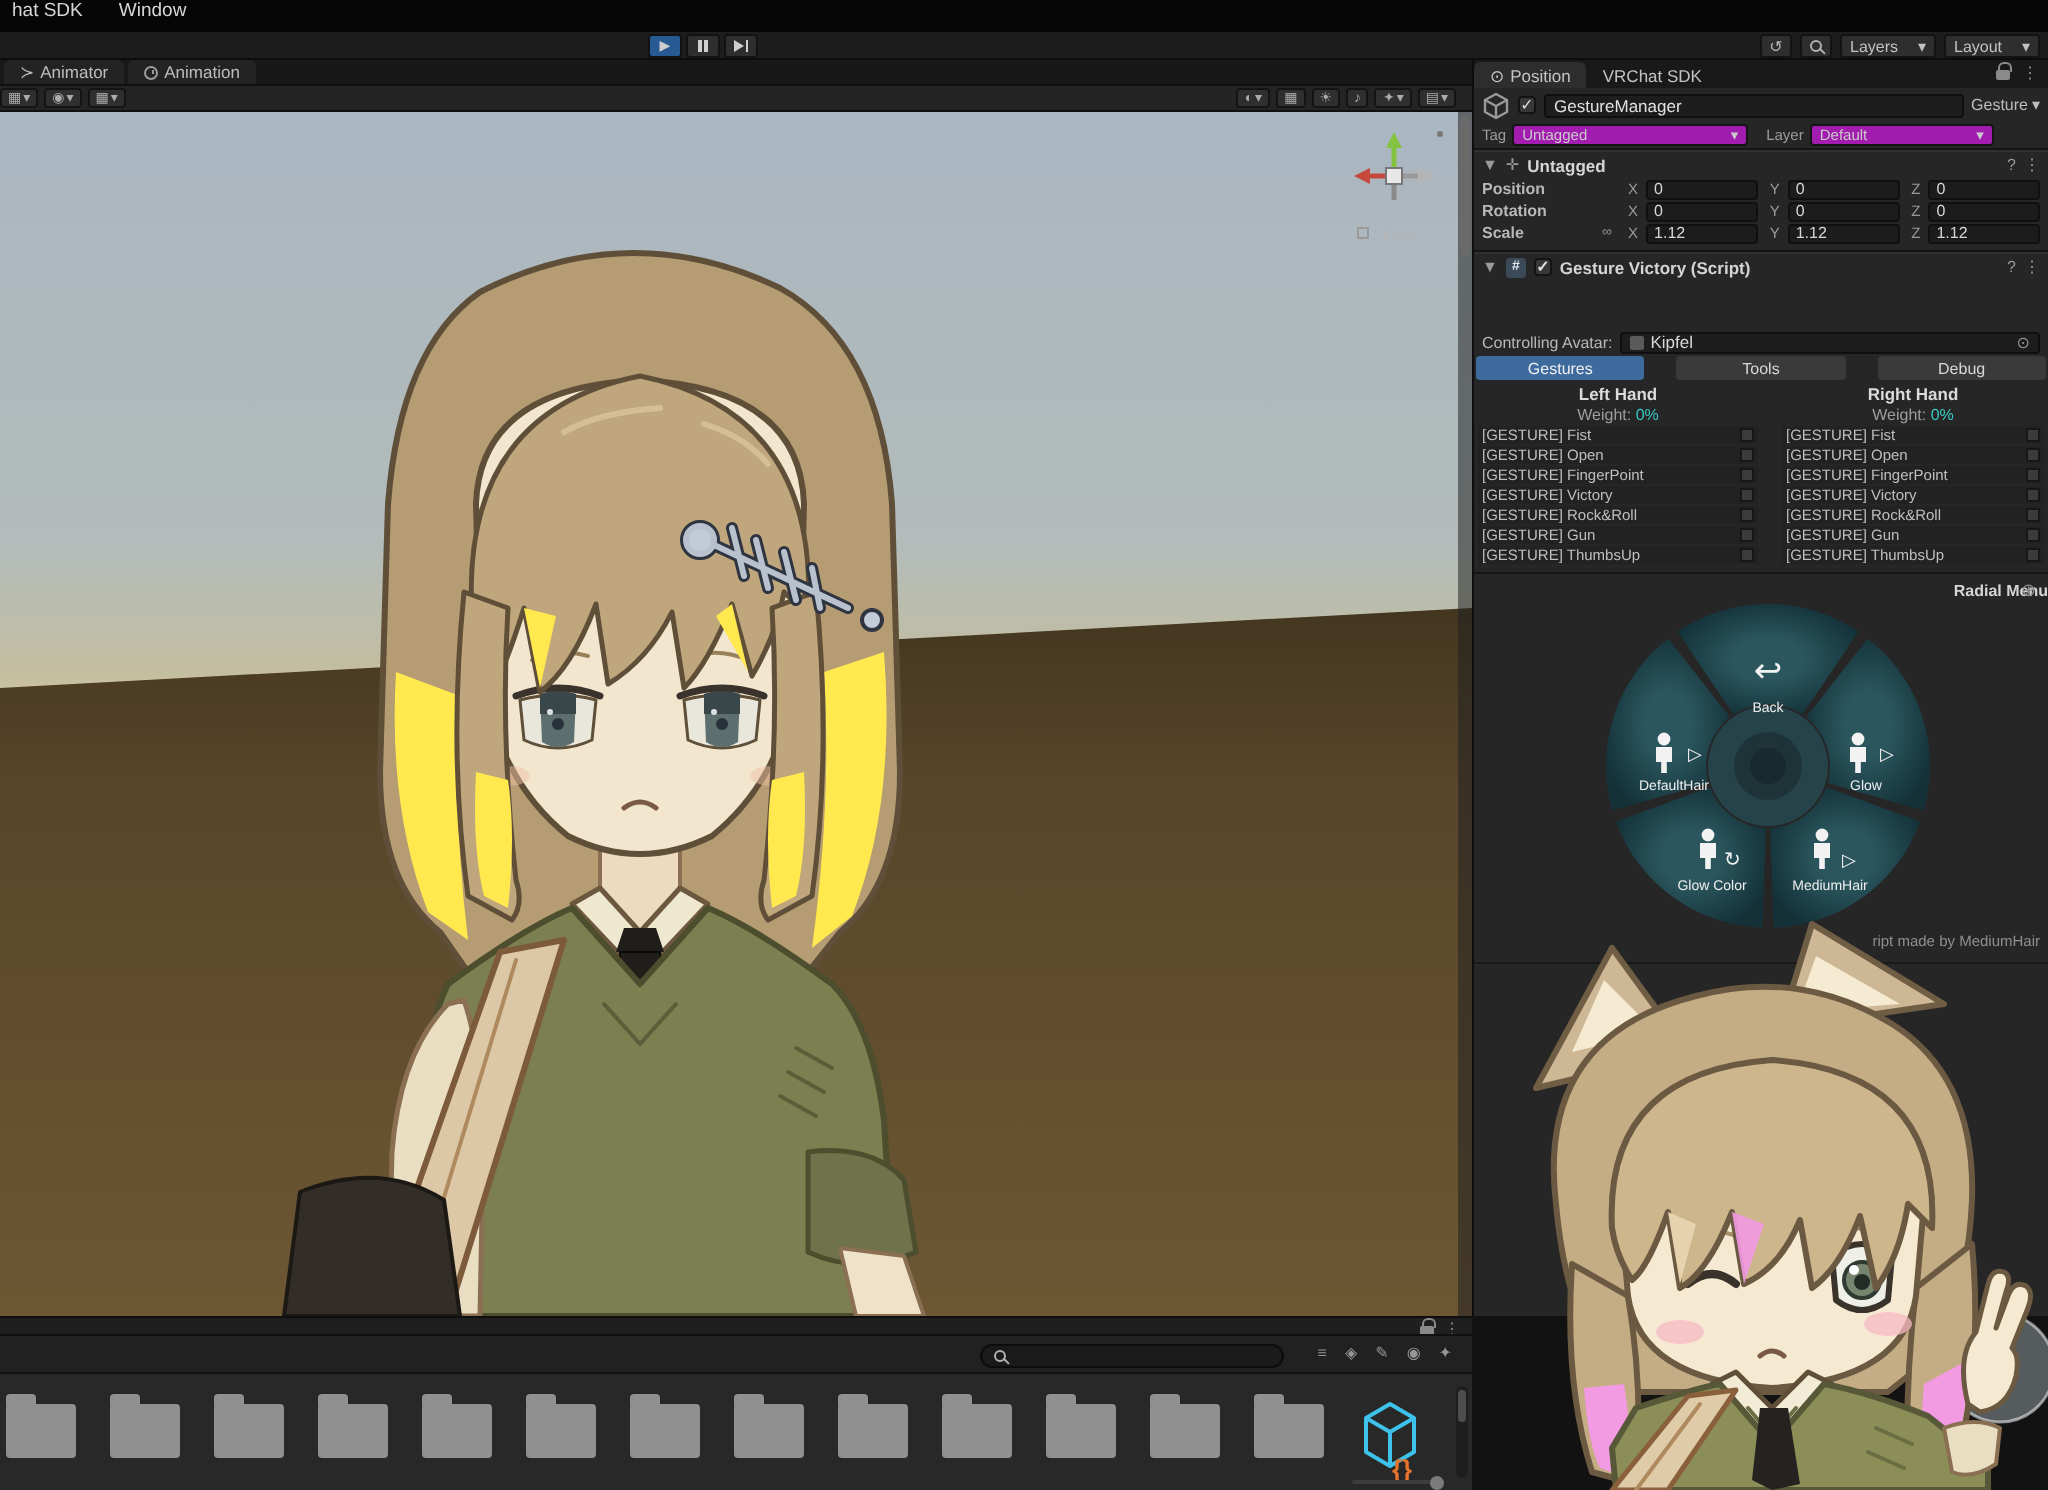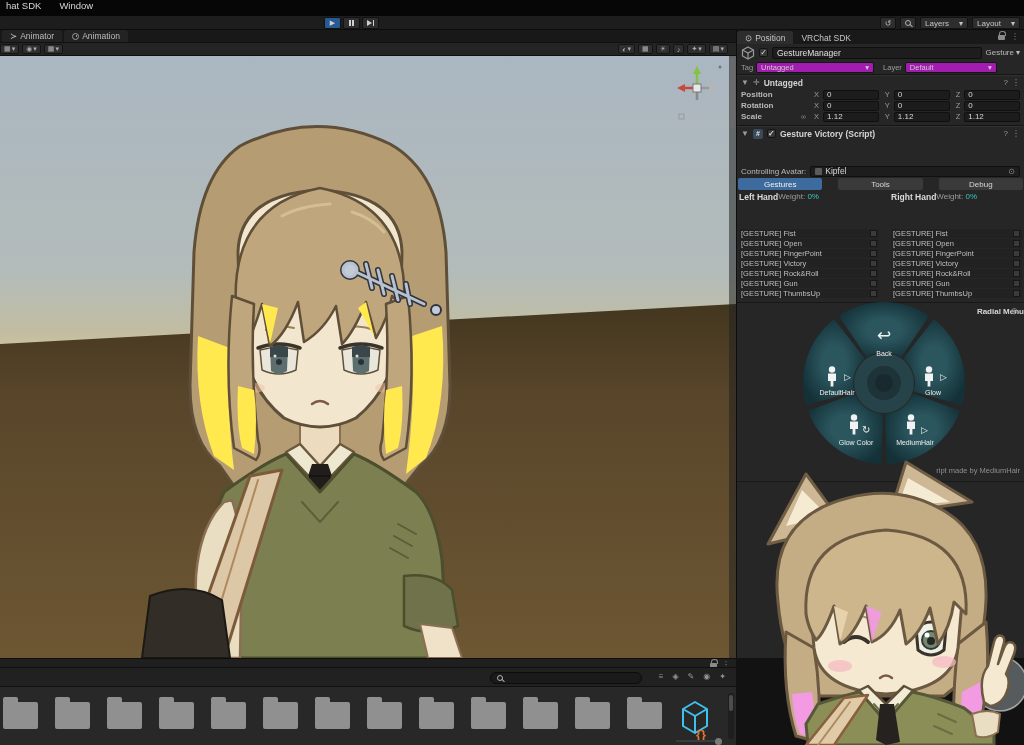--- a/index.html
+++ b/index.html
@@ -114,26 +114,26 @@
   .avrow { height:14px; display:flex; align-items:center; gap:4px; padding:0 4px; font-size:8px; color:#b8b8b8;margin-top:24px; }
   .objfield { flex:1; height:11px; background:#1d1d1d; border:1px solid #0f0f0f; border-radius:2px;
               display:flex; align-items:center; gap:3px; padding:0 4px; font-size:8.5px; color:#d8d8d8; }
   .objfield .picker { margin-left:auto; color:#8f8f8f; font-size:8px; }
   .objico { width:7px; height:7px; background:#5a5a5a; border-radius:1px; }
   .gmtabs { height:12px; display:flex; gap:16px; padding:0 1px; }
   .gmtab { flex:1; background:#3a3a3a; display:flex; align-items:center; justify-content:center;
            font-size:8px; color:#d8d8d8; border-radius:2px; }
   .gmtab.active { background:#3e6b9e; color:#f0f0f0; }
   .hands { height:22px; display:flex; padding:2px 2px 0 2px; gap:12px; }
-  .hcol { display:flex; flex-direction:row; align-items:flex-start; }
+  .hcol { display:flex; flex-direction:column; align-items:center; }
   .hcol.l { width:140px; } .hcol.r { flex:1; }
   .htitle { font-size:8.5px; font-weight:bold; color:#dadada; height:11px; }
   .hweight { font-size:8px; color:#9e9e9e; }
   .grows { display:flex; padding:1px 2px 0 2px; gap:12px; }
-  .gcol { display:flex; flex-direction:column; gap:1px;margin-top:16px; }
+  .gcol { display:flex; flex-direction:column; gap:1px; }
   .gcol.l { width:140px; } .gcol.r { flex:1; }
   .grow-item { height:9px; background:#222222; display:flex; align-items:center; padding:0 2px;
                font-size:7.5px; color:#bfbfbf; white-space:nowrap; overflow:hidden; }
   .grow-item .gbox { margin-left:auto; width:7px; height:7px; background:#3b3b3b; border:1px solid #171717; flex:none; }
   .gsep { height:1px; background:#171717; margin-top:4px; }
   .rtitle { height:12px; margin-top:2px; position:relative; display:flex; align-items:center; justify-content:flex-end;
             font-size:8px; font-weight:bold; color:#d6d6d6; }
   .rtitle .rset { position:absolute; right:6px; color:#8f8f8f; font-weight:normal; font-size:9px; }
   .wheel { position:absolute; left:52px; top:264px; }
   .credit { position:absolute; right:4px; top:436px; font-size:7.5px; color:#8f8f8f; }

